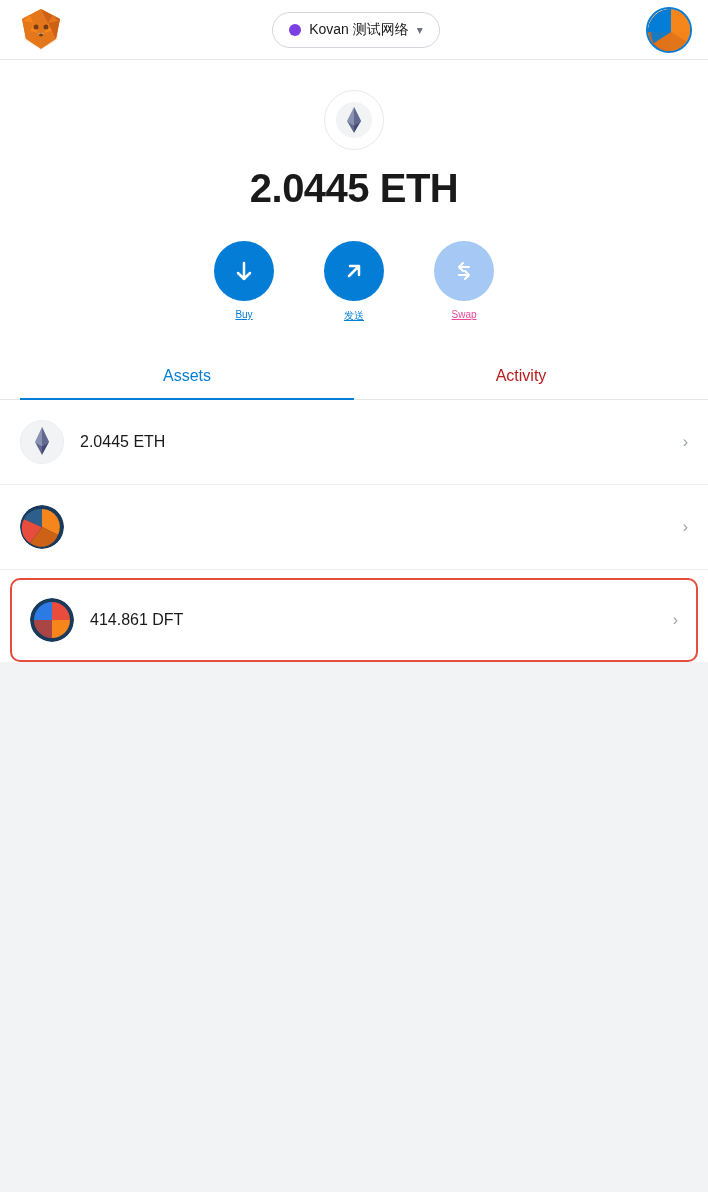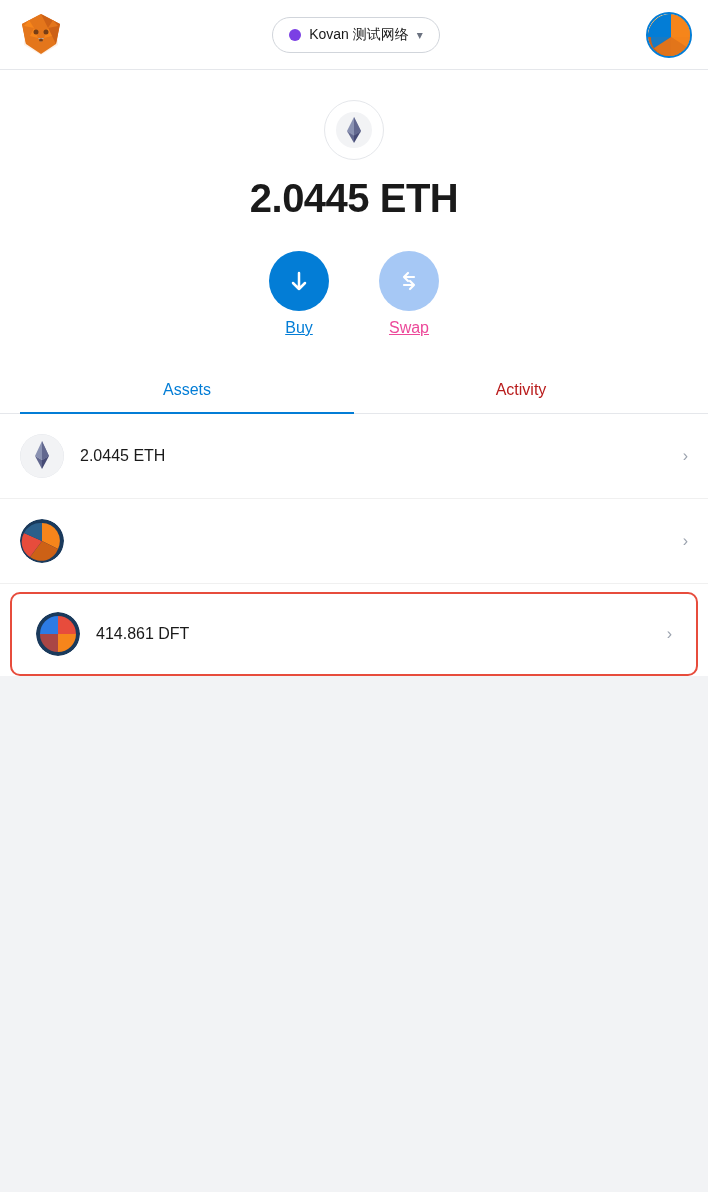--- a/index.html
+++ b/index.html
@@ -12,21 +12,21 @@
     }
 
     
     .header {
       display: flex;
       align-items: center;
       justify-content: space-between;
       padding: 12px 16px;
       background: #ffffff;
       border-bottom: 1px solid #e5e7eb;
-      height: 70px;
+      height: 60px;
     }
     .header-logo {
       width: 50px;
       height: 50px;
     }
     .network-selector {
       display: flex;
       align-items: center;
       gap: 8px;
       background: #ffffff;
@@ -115,21 +115,21 @@
       color: white;
       font-size: 22px;
     }
     .action-btn-circle.blue {
       background: #037dd6;
     }
     .action-btn-circle.light-blue {
       background: #a6c8f5;
     }
     .action-btn-label {
-      font-size: 16px;
+      font-size: 10px;
       color: #037dd6;
       text-decoration: underline;
     }
     .action-btn-label.light {
       color: #ec4899;
     }
 
     
     .tabs {
       display: flex;
@@ -171,21 +171,21 @@
       align-items: center;
       padding: 20px 20px;
       border-bottom: 1px solid #f0f0f0;
       cursor: pointer;
       position: relative;
     }
     .asset-item.highlighted {
       border: 2px solid #e74c3c;
       border-radius: 10px;
       margin: 8px 10px;
-      padding: 18px 24px;
+      padding: 18px 18px;
     }
     .asset-icon {
       width: 44px;
       height: 44px;
       border-radius: 50%;
       margin-right: 16px;
       flex-shrink: 0;
     }
     .asset-info {
       flex: 1;
@@ -273,20 +273,28 @@
   <div class="action-buttons">
     <div class="action-btn-wrapper">
       <div class="action-btn-circle blue">
         <svg width="24" height="24" viewBox="0 0 24 24" fill="none" xmlns="http://www.w3.org/2000/svg">
           <path d="M12 4v16M12 20l-6-6M12 20l6-6" stroke="white" stroke-width="2.5" stroke-linecap="round" stroke-linejoin="round"></path>
         </svg>
       </div>
       <span class="action-btn-label">Buy</span>
     </div>
 
+    <div class="action-btn-wrapper">
+      <div class="action-btn-circle blue">
+        <svg width="24" height="24" viewBox="0 0 24 24" fill="none" xmlns="http://www.w3.org/2000/svg">
+          <path d="M7 17L17 7M17 7H8M17 7v9" stroke="white" stroke-width="2.5" stroke-linecap="round" stroke-linejoin="round"></path>
+        </svg>
+      </div>
+      <span class="action-btn-label">发送</span>
+    </div>
 
     <div class="action-btn-wrapper">
       <div class="action-btn-circle light-blue">
         <svg width="24" height="24" viewBox="0 0 24 24" fill="none" xmlns="http://www.w3.org/2000/svg">
           <path d="M7 16H17M17 16l-4-4M17 16l-4 4" stroke="white" stroke-width="2.2" stroke-linecap="round" stroke-linejoin="round"></path>
           <path d="M17 8H7M7 8l4-4M7 8l4 4" stroke="white" stroke-width="2.2" stroke-linecap="round" stroke-linejoin="round"></path>
         </svg>
       </div>
       <span class="action-btn-label light">Swap</span>
     </div>

